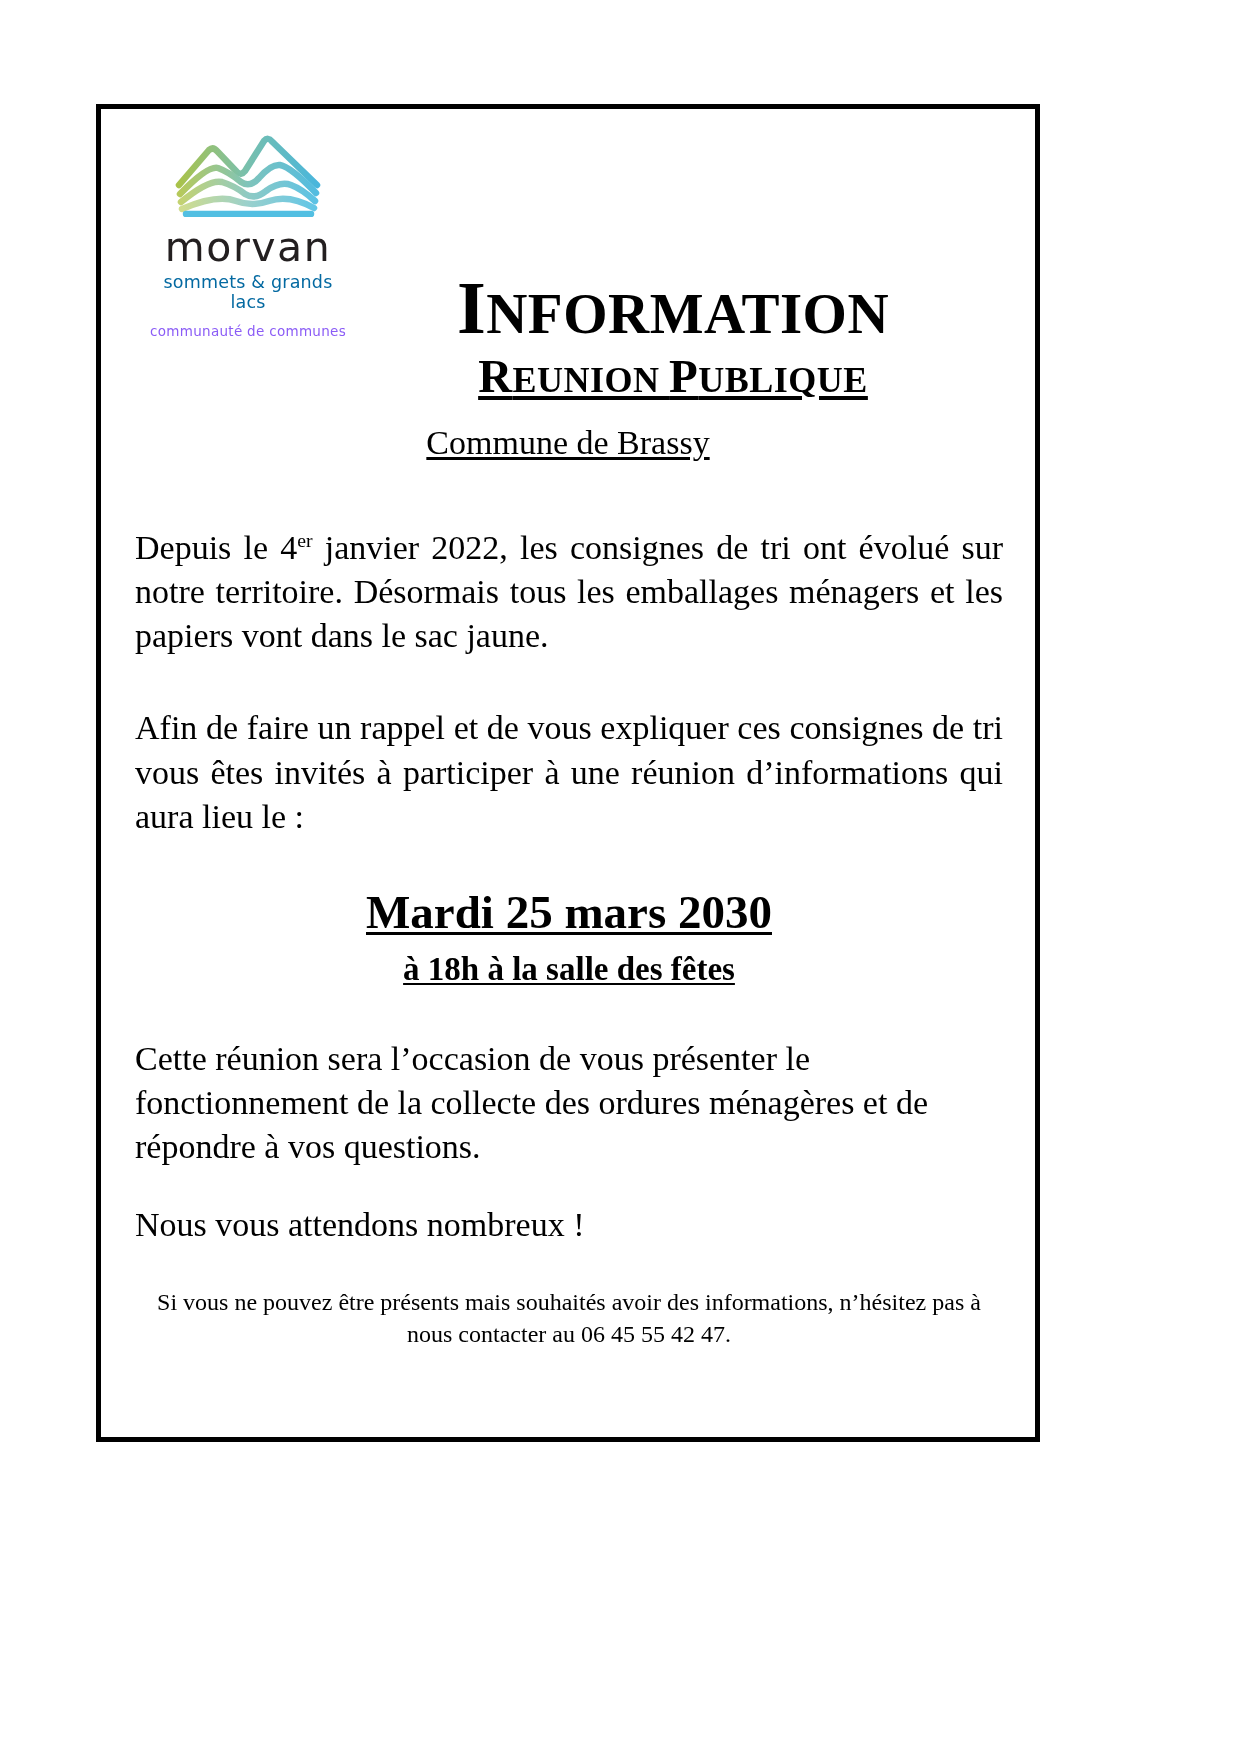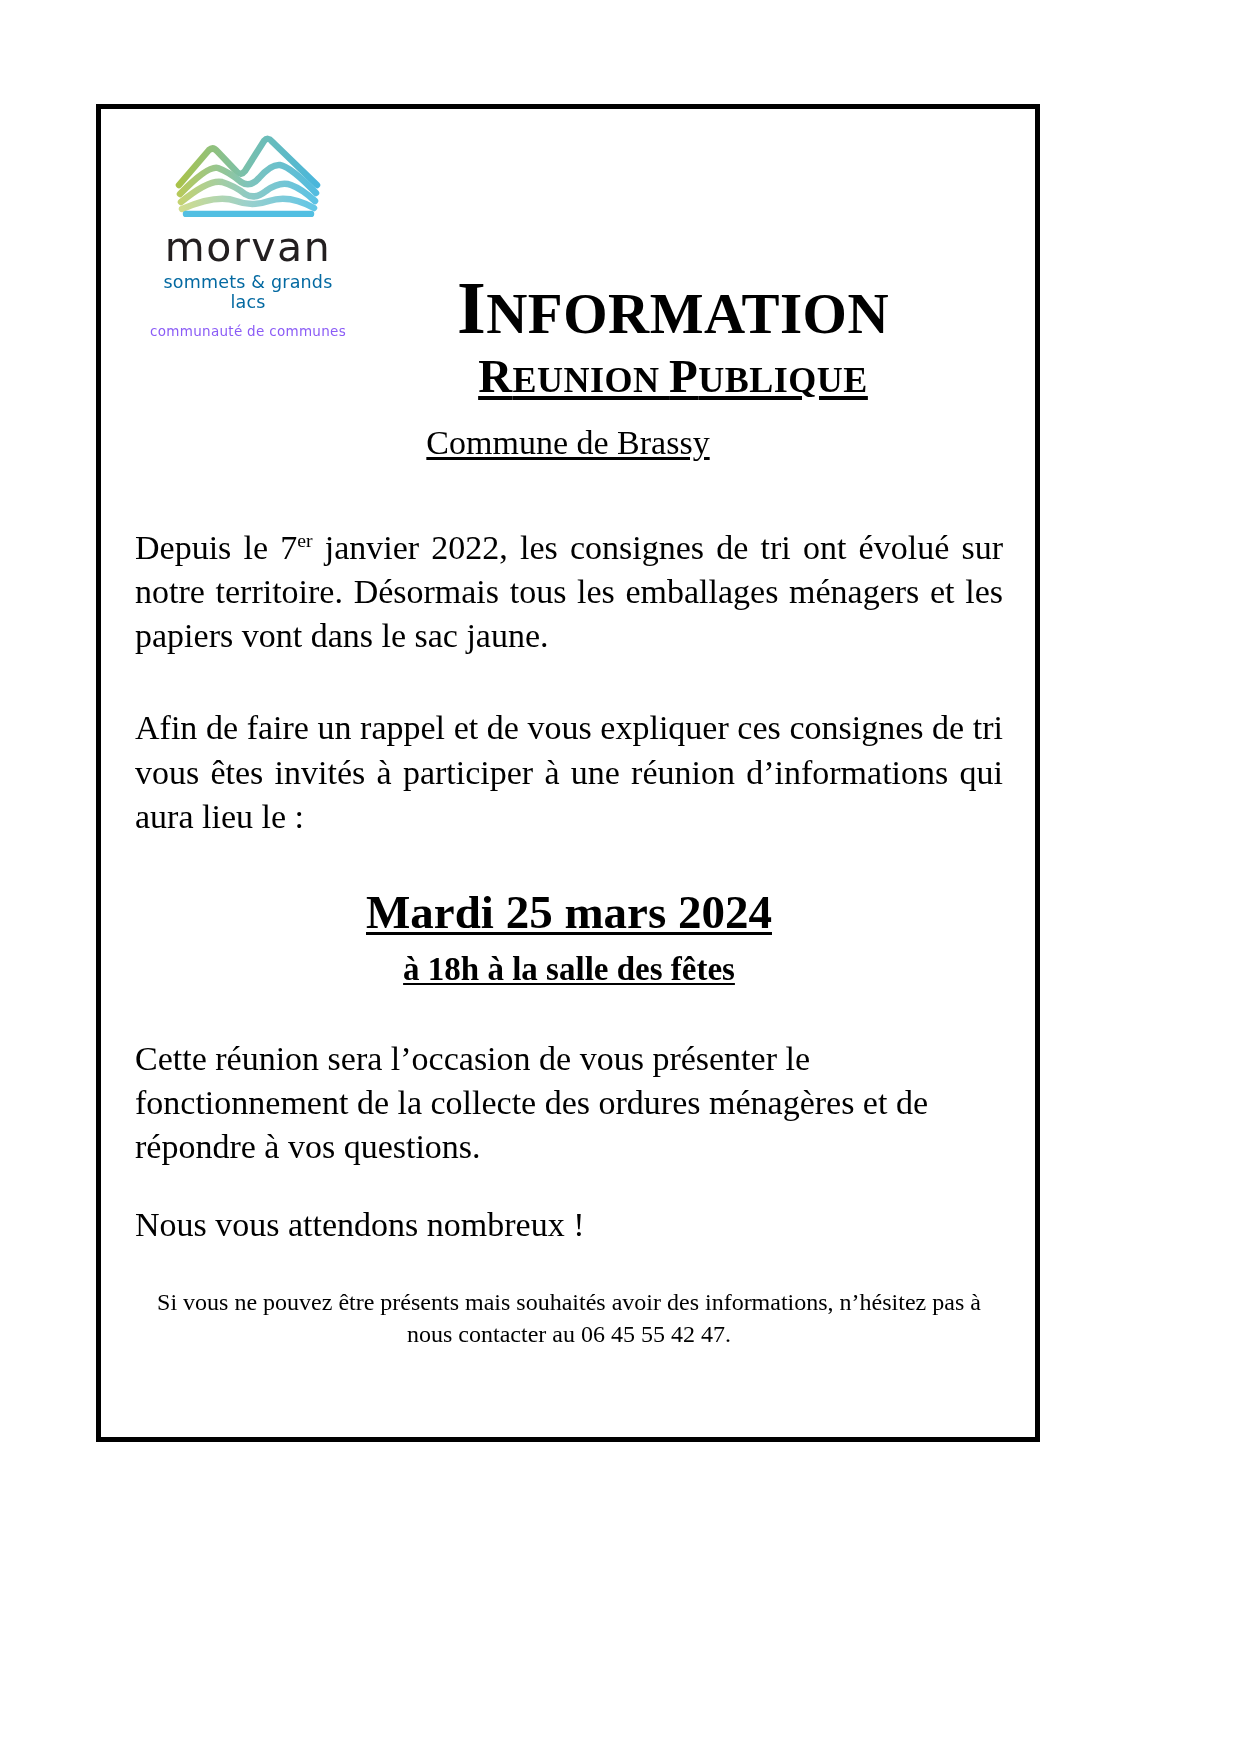--- a/index.html
+++ b/index.html
@@ -241,30 +241,30 @@
         <div class="title-sub"><span class="cap">R</span><span class="sc">EUNION </span><span class="cap">P</span><span class="sc">UBLIQUE</span></div>
       </div>
     </div>
 
     <div class="commune-line"><span>Commune de Brassy</span></div>
 
     <div class="gap-lg"></div>
 
     <div class="body-area">
 
-      <p class="para"><span>Depuis le 7</span><sup class="ord">er</sup><span> janvier 2022, les consignes de tri ont évolué sur notre territoire. Désormais tous les emballages ménagers et les papiers vont dans le sac jaune.</span></p>
+      <p class="para"><span>Depuis le 4</span><sup class="ord">er</sup><span> janvier 2022, les consignes de tri ont évolué sur notre territoire. Désormais tous les emballages ménagers et les papiers vont dans le sac jaune.</span></p>
 
       <div class="gap-md"></div>
 
       <p class="para">Afin de faire un rappel et de vous expliquer ces consignes de tri vous êtes invités à participer à une réunion d’informations qui aura lieu le :</p>
 
       <div class="gap-md"></div>
 
       <div class="date-block">
-        <div><span class="date-main">Mardi 25 mars 2024</span></div>
+        <div><span class="date-main">Mardi 25 mars 2030</span></div>
         <div><span class="date-time">à 18h à la salle des fêtes</span></div>
       </div>
 
       <div class="gap-md"></div>
 
       <p class="para-left">Cette réunion sera l’occasion de vous présenter le fonctionnement de la collecte des ordures ménagères et de répondre à vos questions.</p>
 
       <div class="gap-sm"></div>
 
       <p class="para-left">Nous vous attendons nombreux !</p>

